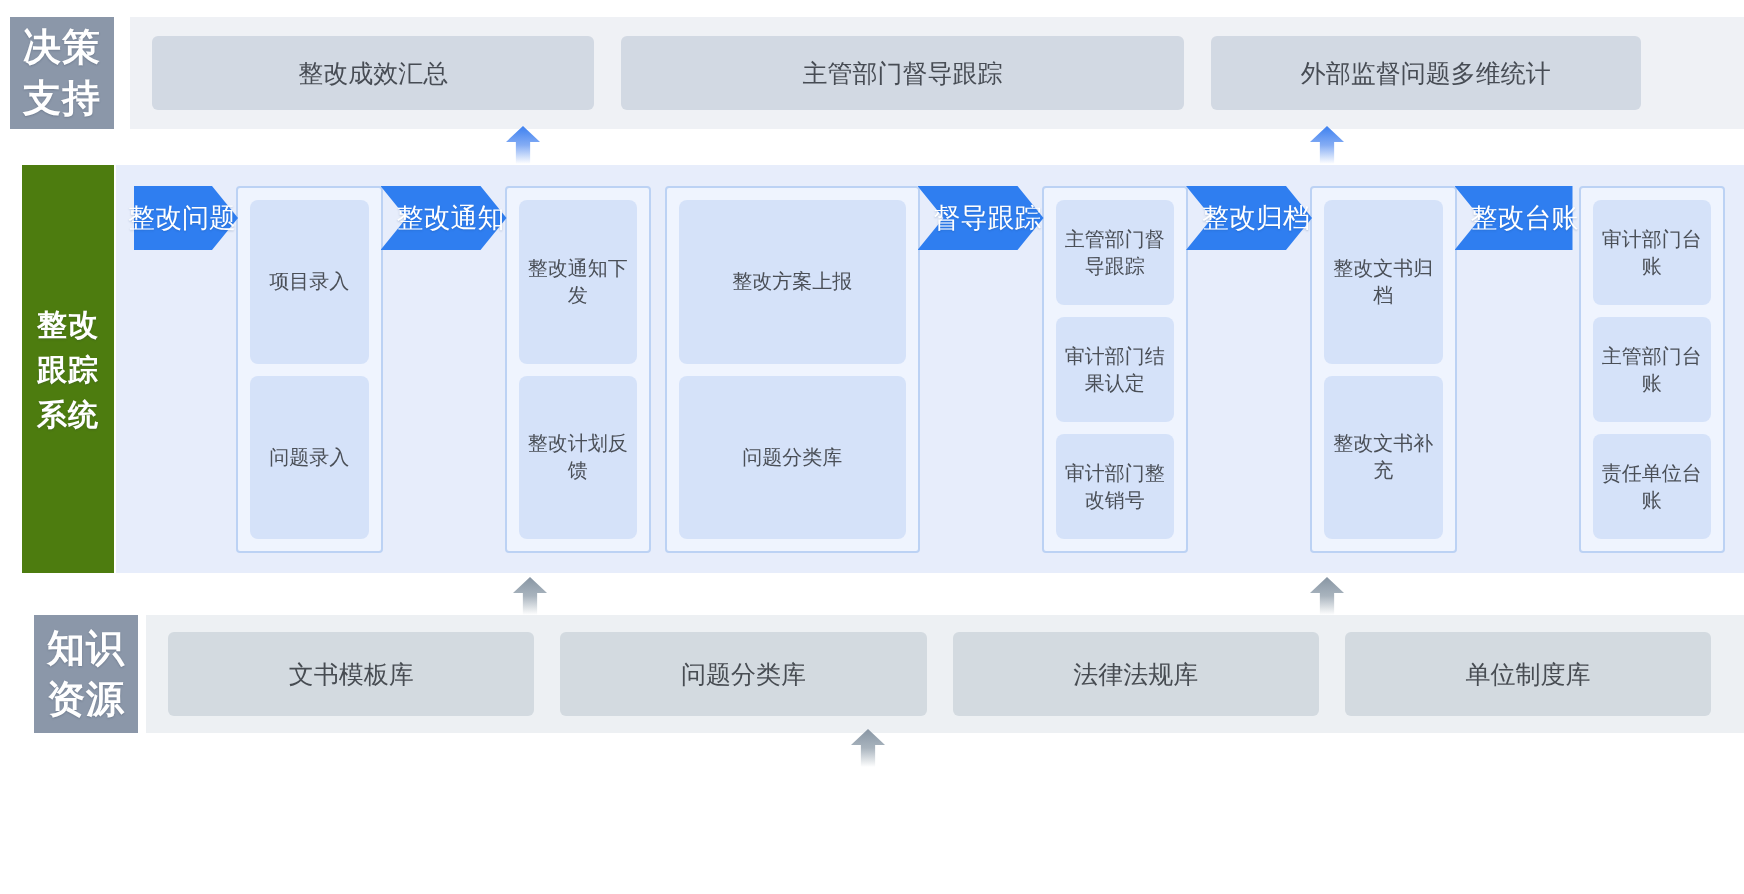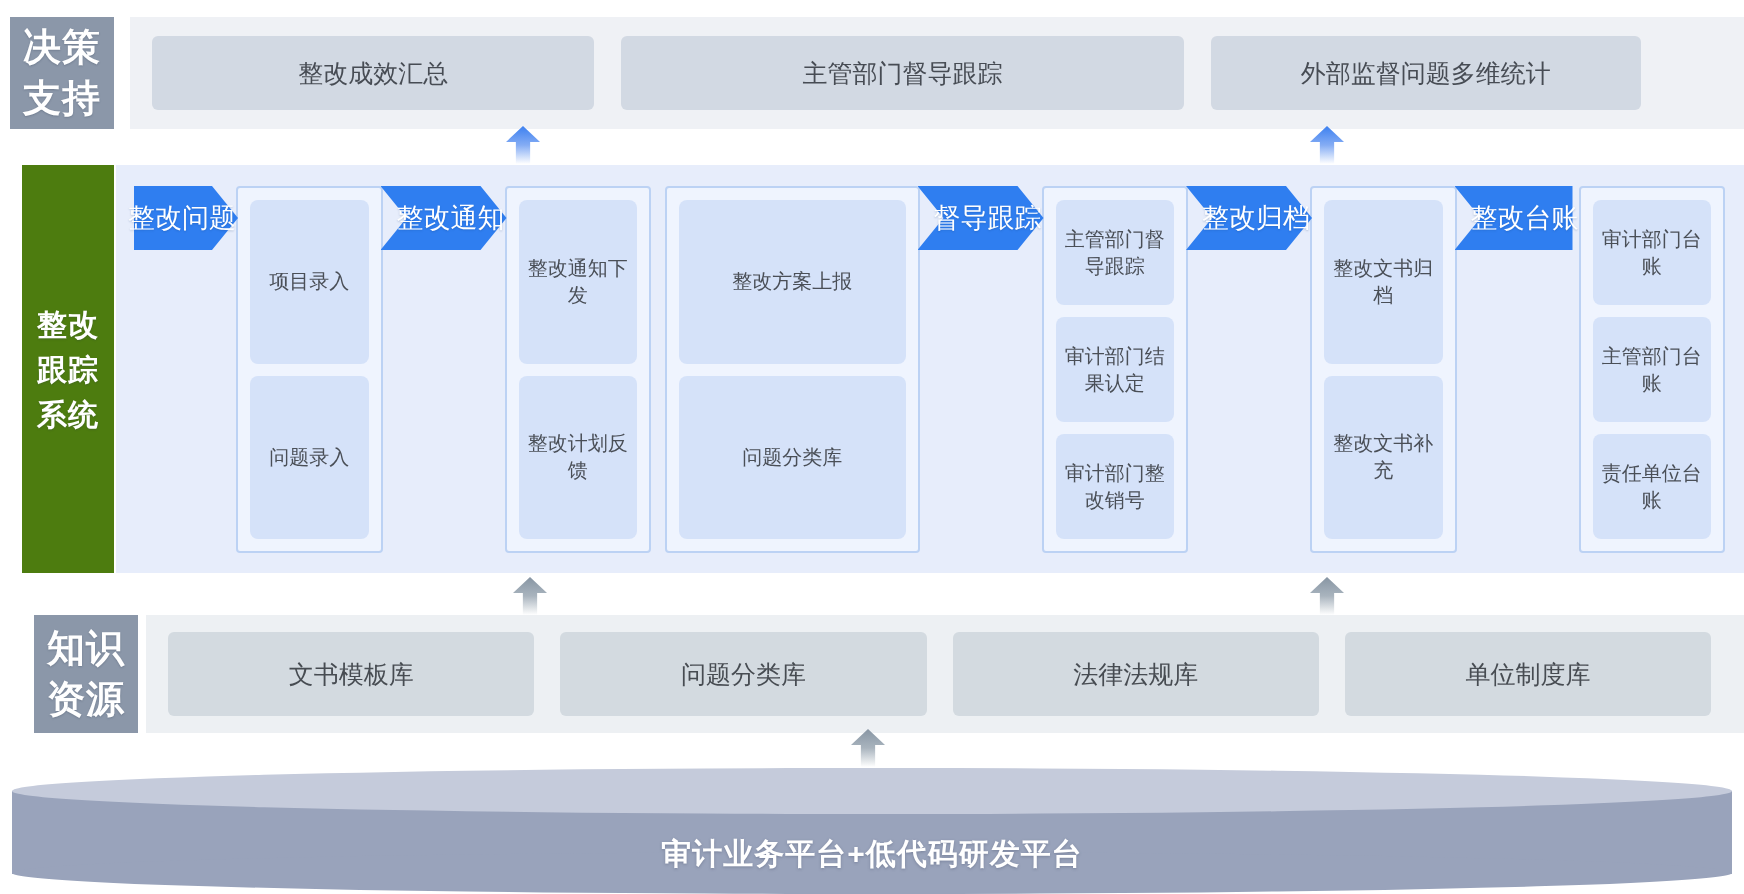--- a/index.html
+++ b/index.html
@@ -192,20 +192,14 @@
     <div class="row-content">
         <div class="k-box">文书模板库</div>
         <div class="k-box">问题分类库</div>
         <div class="k-box">法律法规库</div>
         <div class="k-box">单位制度库</div>
       </div>
   </section>
 
   <div class="up-arrow gray" id="arrow-gray-3"></div>
 
-  <div id="platform">
-    <div class="plat-top"></div>
-    <div class="plat-body"></div>
-    <div class="plat-bot"></div>
-    <div class="plat-title">审计业务平台+低代码研发平台</div>
-  </div>
 
 </div>
 
 </body></html>

